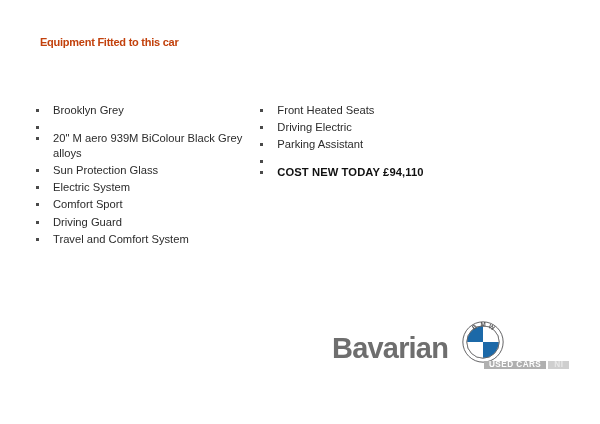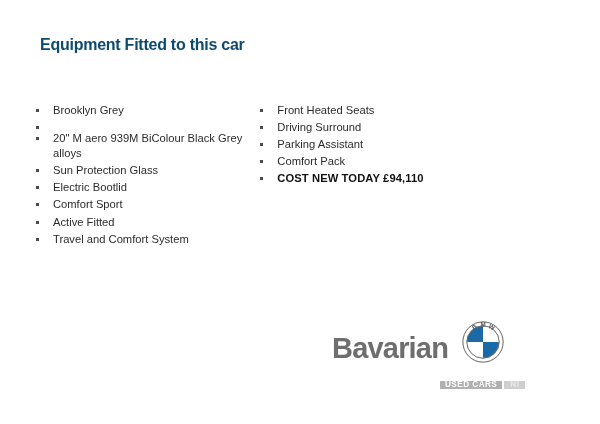--- a/index.html
+++ b/index.html
@@ -21,24 +21,24 @@
     width: 600px;
     height: 424px;
     background: #ffffff;
   }
 
   
   .page-title {
     position: absolute;
     left: 40px;
     top: 36px;
-    font-size: 16px;
+    font-size: 11px;
     font-weight: bold;
     letter-spacing: -0.25px;
-    color: #0c4a6e;
+    color: #c2410c;
     white-space: nowrap;
   }
 
   
   .equipment {
     position: absolute;
     left: 0;
     top: 103px;
     width: 476px;
     display: flex;
@@ -109,24 +109,24 @@
   .bmw-roundel {
     margin-left: 14px;
     width: 42px;
     height: 42px;
     display: block;
   }
 
   
   .used-badge {
     position: absolute;
-    left: 440px;
+    left: 484px;
     top: 361px;
     display: flex;
-    align-items: flex-end;
+    align-items: flex-start;
     height: 28px;
   }
   .used-badge .main {
     background: #b0b0b0;
     color: #ffffff;
     font-size: 8.2px;
     font-weight: bold;
     letter-spacing: 0.45px;
     padding: 0 5px;
     display: flex;
@@ -176,66 +176,65 @@
       <div class="feature-item">
         <span class="bullet">
             <i></i>
           </span>
         <span class="feature-text">Sun Protection Glass</span>
       </div>
       <div class="feature-item">
         <span class="bullet">
             <i></i>
           </span>
-        <span class="feature-text">Electric Bootlid</span>
+        <span class="feature-text">Electric System</span>
       </div>
       <div class="feature-item">
         <span class="bullet">
             <i></i>
           </span>
         <span class="feature-text">Comfort Sport</span>
       </div>
       <div class="feature-item">
         <span class="bullet">
             <i></i>
           </span>
-        <span class="feature-text">Active Fitted</span>
+        <span class="feature-text">Driving Guard</span>
       </div>
       <div class="feature-item">
         <span class="bullet">
             <i></i>
           </span>
         <span class="feature-text">Travel and Comfort System</span>
       </div>
     </div>
 
     <div class="column right">
       <div class="feature-item">
         <span class="bullet">
             <i></i>
           </span>
         <span class="feature-text">Front Heated Seats</span>
       </div>
       <div class="feature-item">
         <span class="bullet">
             <i></i>
           </span>
-        <span class="feature-text">Driving Surround</span>
+        <span class="feature-text">Driving Electric</span>
       </div>
       <div class="feature-item">
         <span class="bullet">
             <i></i>
           </span>
         <span class="feature-text">Parking Assistant</span>
       </div>
       <div class="feature-item">
         <span class="bullet">
             <i></i>
           </span>
-        <span class="feature-text">Comfort Pack</span>
       </div>
       <div class="feature-item">
         <span class="bullet">
             <i></i>
           </span>
         <span class="feature-text emphasis">COST NEW TODAY £94,110</span>
       </div>
     </div>
 
   </div>

